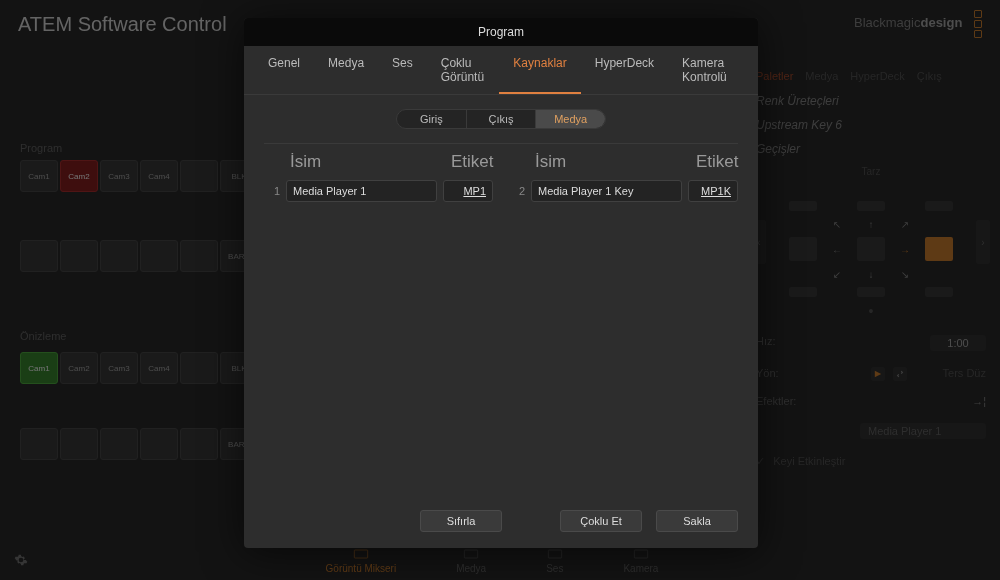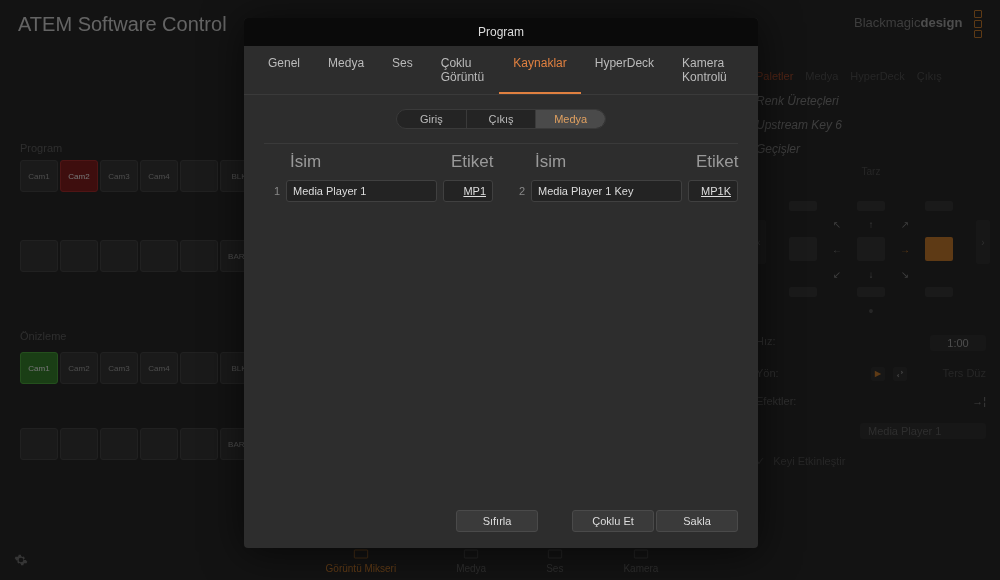--- a/index.html
+++ b/index.html
@@ -204,21 +204,21 @@
     padding:4px 6px;
     color:#ddd;
     font-size:11px;
   }
   .input.name{flex:1;margin-right:6px;}
   .input.tag{width:36px;text-align:right;text-decoration:underline;}
 
   .modal-footer{
     display:flex;
     justify-content:flex-end;
-    gap:2px;
+    gap:14px;
     padding:12px 20px 16px;
   }
   .btn{
     width:80px;
     padding:4px 0;
     text-align:center;
     background:#3a3a3a;
     border:1px solid #4a4a4a;
     border-radius:3px;
     font-size:11px;

